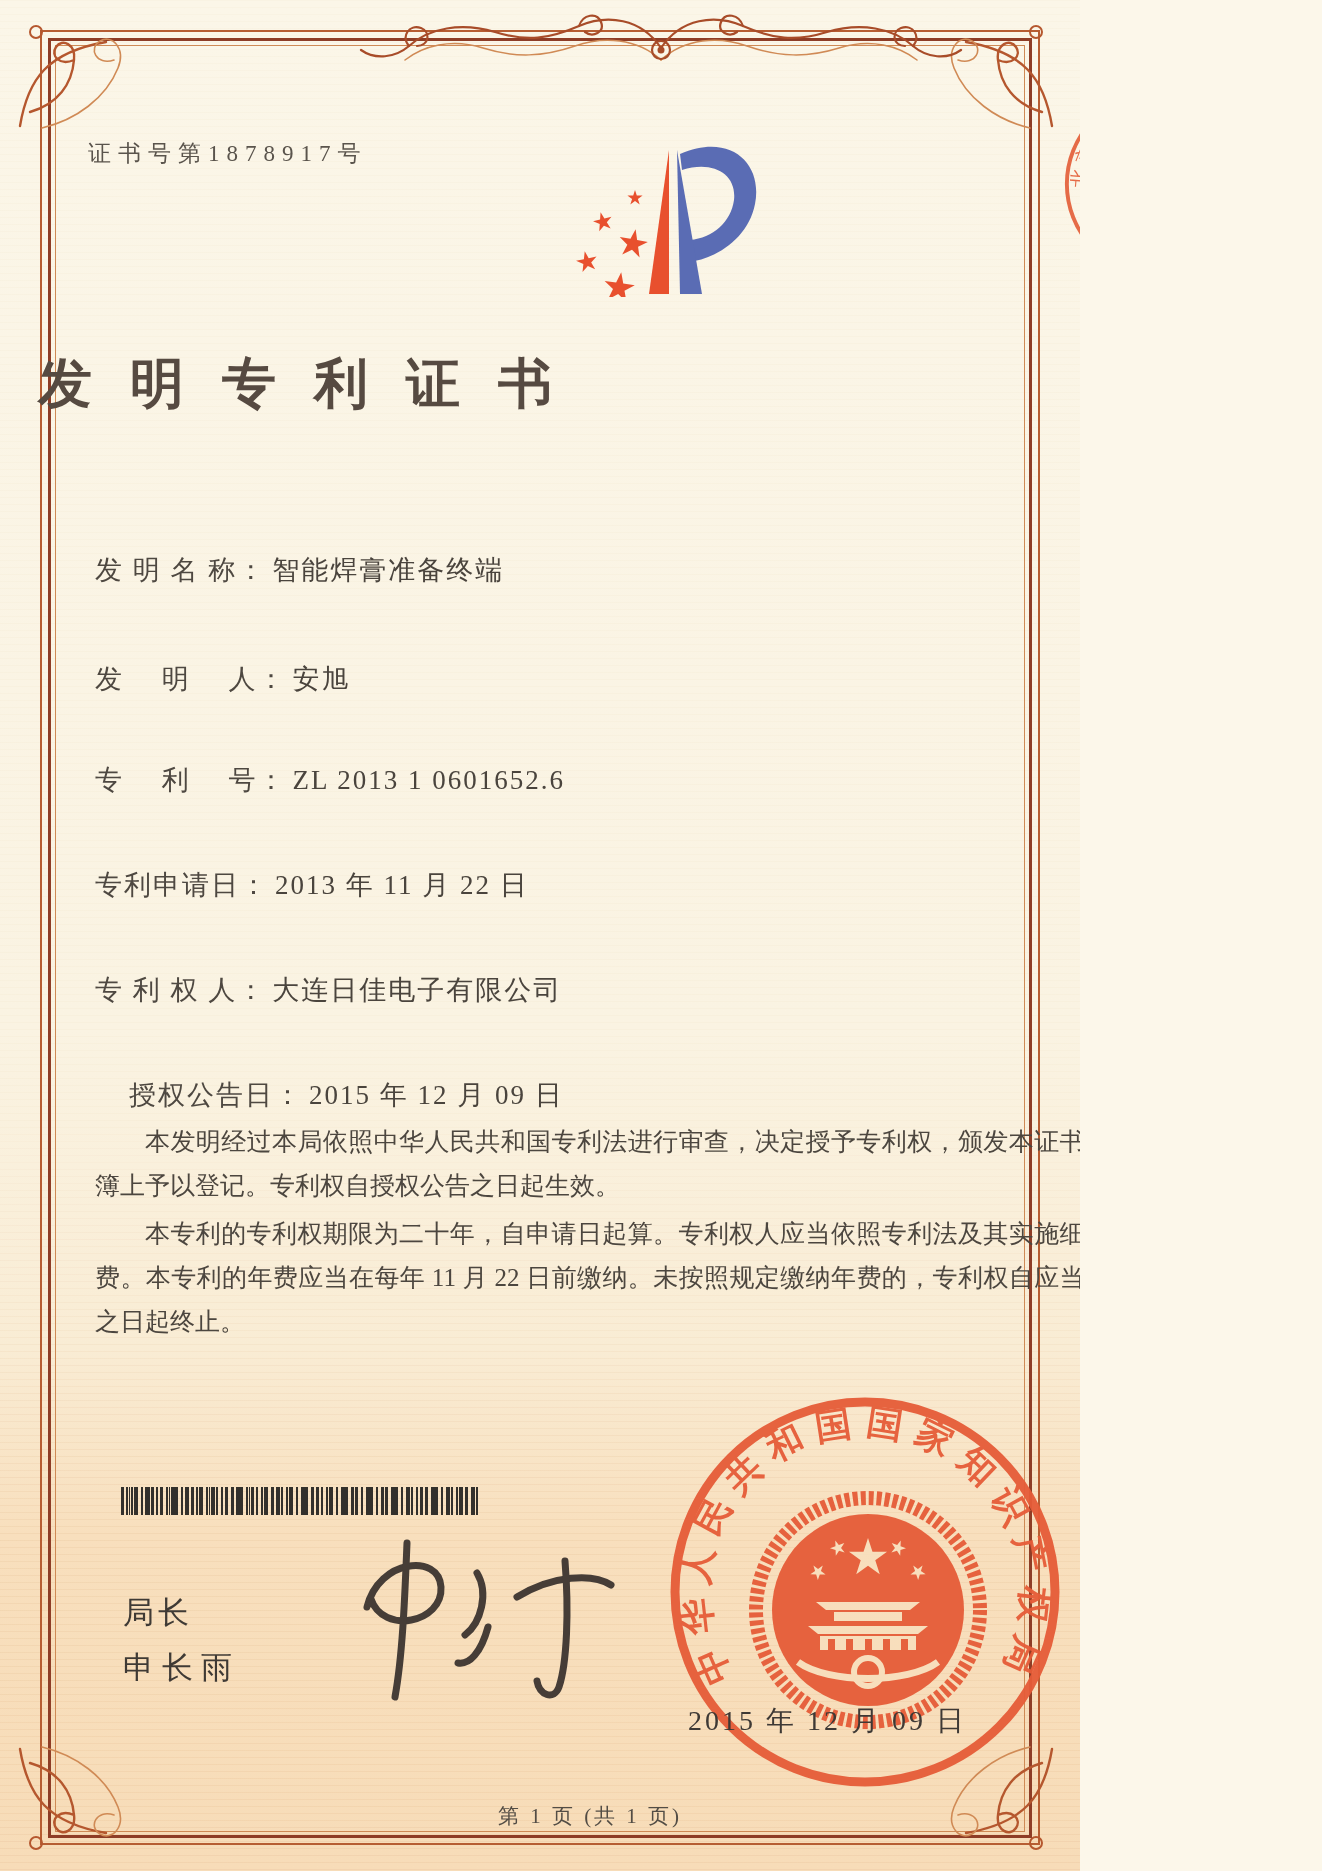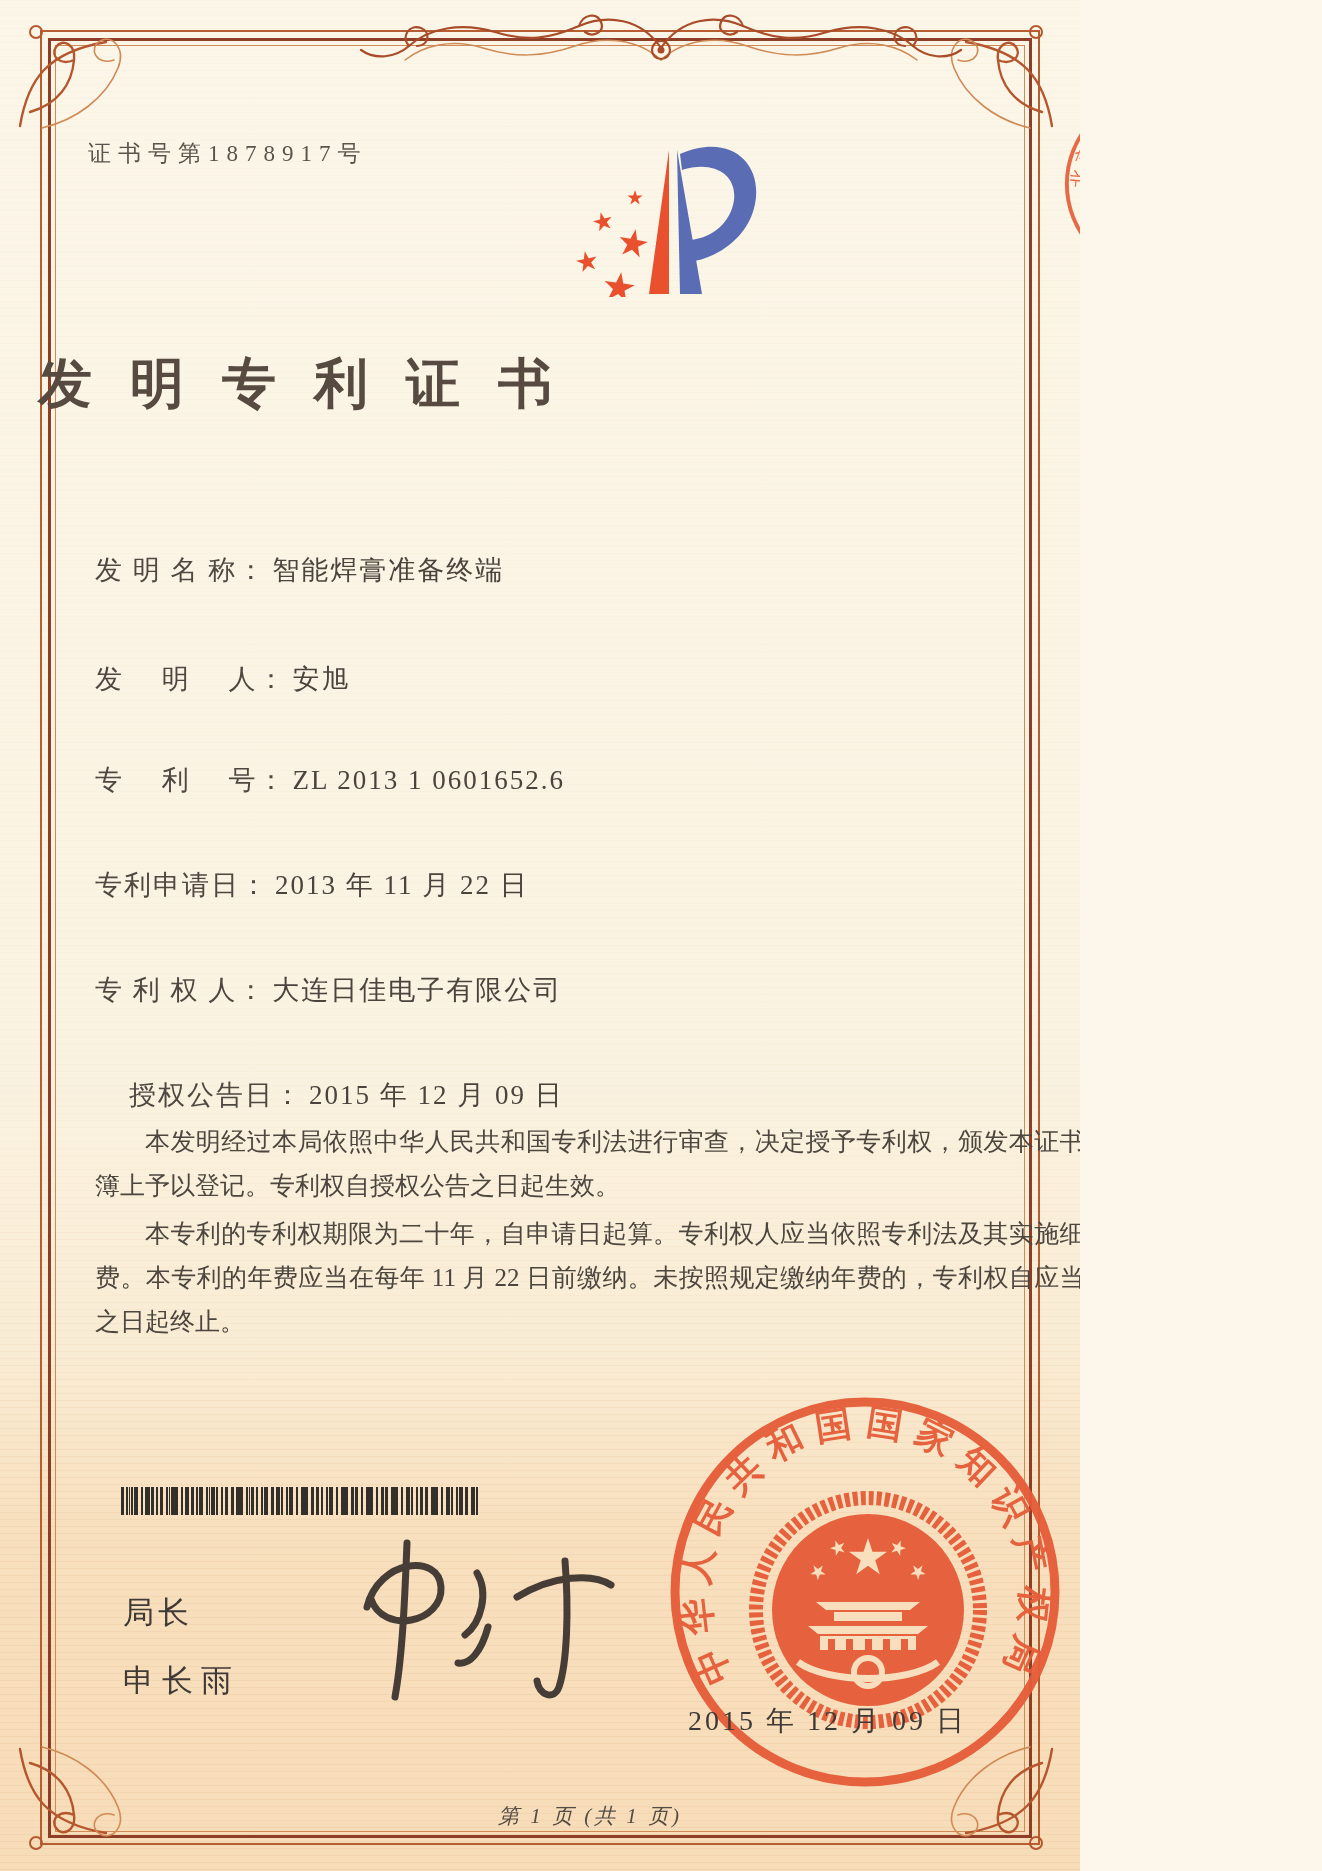--- a/index.html
+++ b/index.html
@@ -49,27 +49,27 @@
 
   .barcode{
     position:absolute; left:121px; top:1487px; width:360px; height:28px;
     background-image:
       repeating-linear-gradient(90deg,#33302c 0 2px, rgba(0,0,0,0) 2px 5px),
       repeating-linear-gradient(90deg,#33302c 0 1px, rgba(0,0,0,0) 1px 8px),
       repeating-linear-gradient(90deg,#33302c 0 3px, rgba(0,0,0,0) 3px 13px);
   }
 
   .role{position:absolute; left:123px; top:1592px; font-size:31px; letter-spacing:4px; color:#3f3a35; font-family:"Liberation Sans", sans-serif;}
-  .signer-name{position:absolute; left:123px; top:1647px; font-size:31px; letter-spacing:8px; color:#3f3a35; font-family:"Liberation Sans", sans-serif;margin-top:13px;}
+  .signer-name{position:absolute; left:123px; top:1647px; font-size:31px; letter-spacing:8px; color:#3f3a35; font-family:"Liberation Sans", sans-serif;}
   .signature{position:absolute; left:325px; top:1535px; width:300px; height:170px;}
 
   .main-seal{position:absolute; left:665px; top:1392px; width:400px; height:400px; opacity:.95;}
   .issue-date{position:absolute; left:688px; top:1702px; font-size:28px; letter-spacing:3px; color:#3e3935; white-space:nowrap;}
 
-  .footer{position:absolute; left:0; top:1802px; width:1180px; text-align:center; font-size:21px; letter-spacing:3px; color:#534d45;font-style:italic;}
+  .footer{position:absolute; left:0; top:1802px; width:1180px; text-align:center; font-size:21px; letter-spacing:3px; color:#534d45;}
 </style>
 </head>
 <body>
 
 <div id="page">
 
   <div class="texture"></div>
 
   <div class="frame-a"></div>
   <div class="frame-b"></div>

